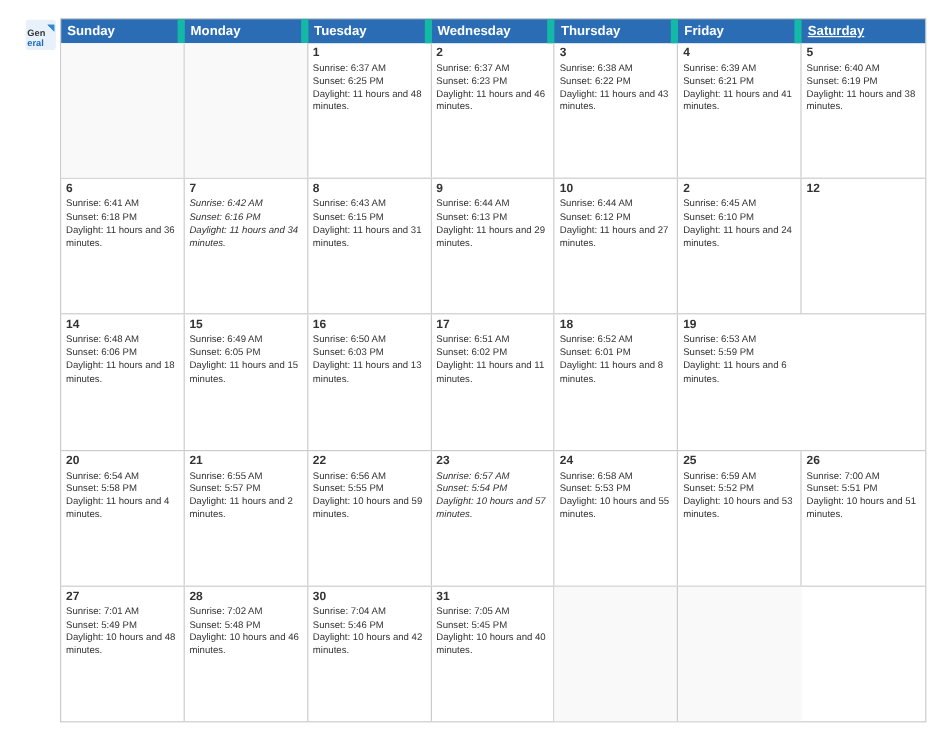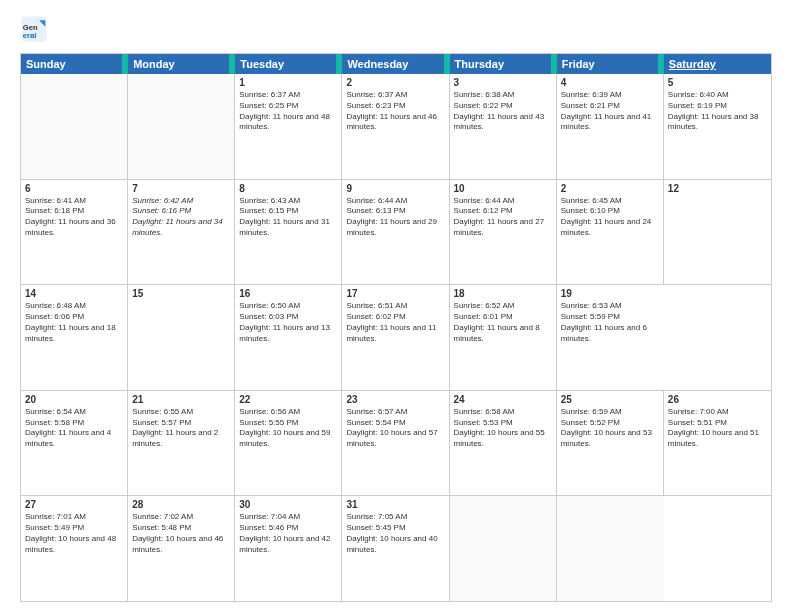--- a/index.html
+++ b/index.html
@@ -8,21 +8,21 @@
       background: #fff;
       width: 792px;
       height: 612px;
       overflow: hidden;
     }
     .page {
       width: 792px;
       height: 612px;
       padding: 15px 20px 10px 20px;
       display: flex;
-      flex-direction: column;
+      flex-direction: row;
     }
     .header {
       display: flex;
       justify-content: space-between;
       align-items: flex-start;
       margin-bottom: 10px;
     }
     .logo {
       display: flex;
       align-items: center;
@@ -218,20 +218,23 @@
         </div>
         <div class="cal-week">
           <div class="cal-cell">
             <span class="day-num">14</span>
             <div class="day-info" style="white-space: pre-line;">Sunrise: 6:48 AM
 Sunset: 6:06 PM
 Daylight: 11 hours and 18 minutes.</div>
           </div>
           <div class="cal-cell">
             <span class="day-num">15</span>
+            <div class="day-info" style="white-space: pre-line;">Sunrise: 6:49 AM
+Sunset: 6:05 PM
+Daylight: 11 hours and 15 minutes.</div>
           </div>
           <div class="cal-cell">
             <span class="day-num">16</span>
             <div class="day-info" style="white-space: pre-line;">Sunrise: 6:50 AM
 Sunset: 6:03 PM
 Daylight: 11 hours and 13 minutes.</div>
           </div>
           <div class="cal-cell">
             <span class="day-num">17</span>
             <div class="day-info" style="white-space: pre-line;">Sunrise: 6:51 AM
@@ -265,21 +268,21 @@
 Daylight: 11 hours and 2 minutes.</div>
           </div>
           <div class="cal-cell">
             <span class="day-num">22</span>
             <div class="day-info" style="white-space: pre-line;">Sunrise: 6:56 AM
 Sunset: 5:55 PM
 Daylight: 10 hours and 59 minutes.</div>
           </div>
           <div class="cal-cell">
             <span class="day-num">23</span>
-            <div class="day-info" style="white-space: pre-line;">Sunrise: 6:57 AM
+            <div class="day-info" style="white-space: pre-line; font-style: italic;">Sunrise: 6:57 AM
 Sunset: 5:54 PM
 Daylight: 10 hours and 57 minutes.</div>
           </div>
           <div class="cal-cell">
             <span class="day-num">24</span>
             <div class="day-info" style="white-space: pre-line;">Sunrise: 6:58 AM
 Sunset: 5:53 PM
 Daylight: 10 hours and 55 minutes.</div>
           </div>
           <div class="cal-cell">

